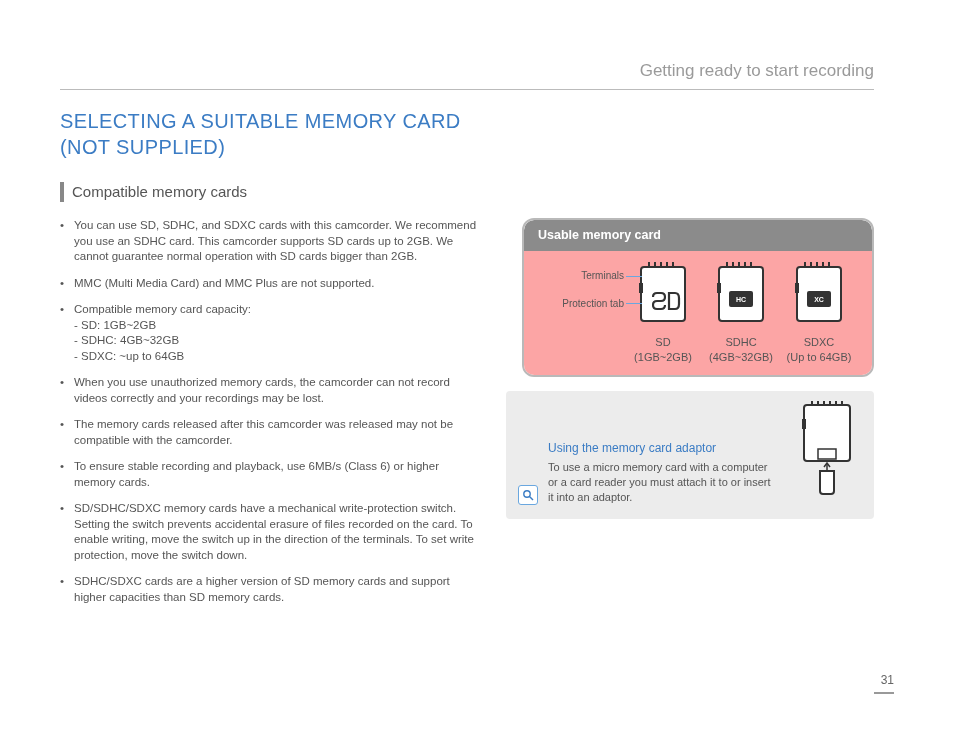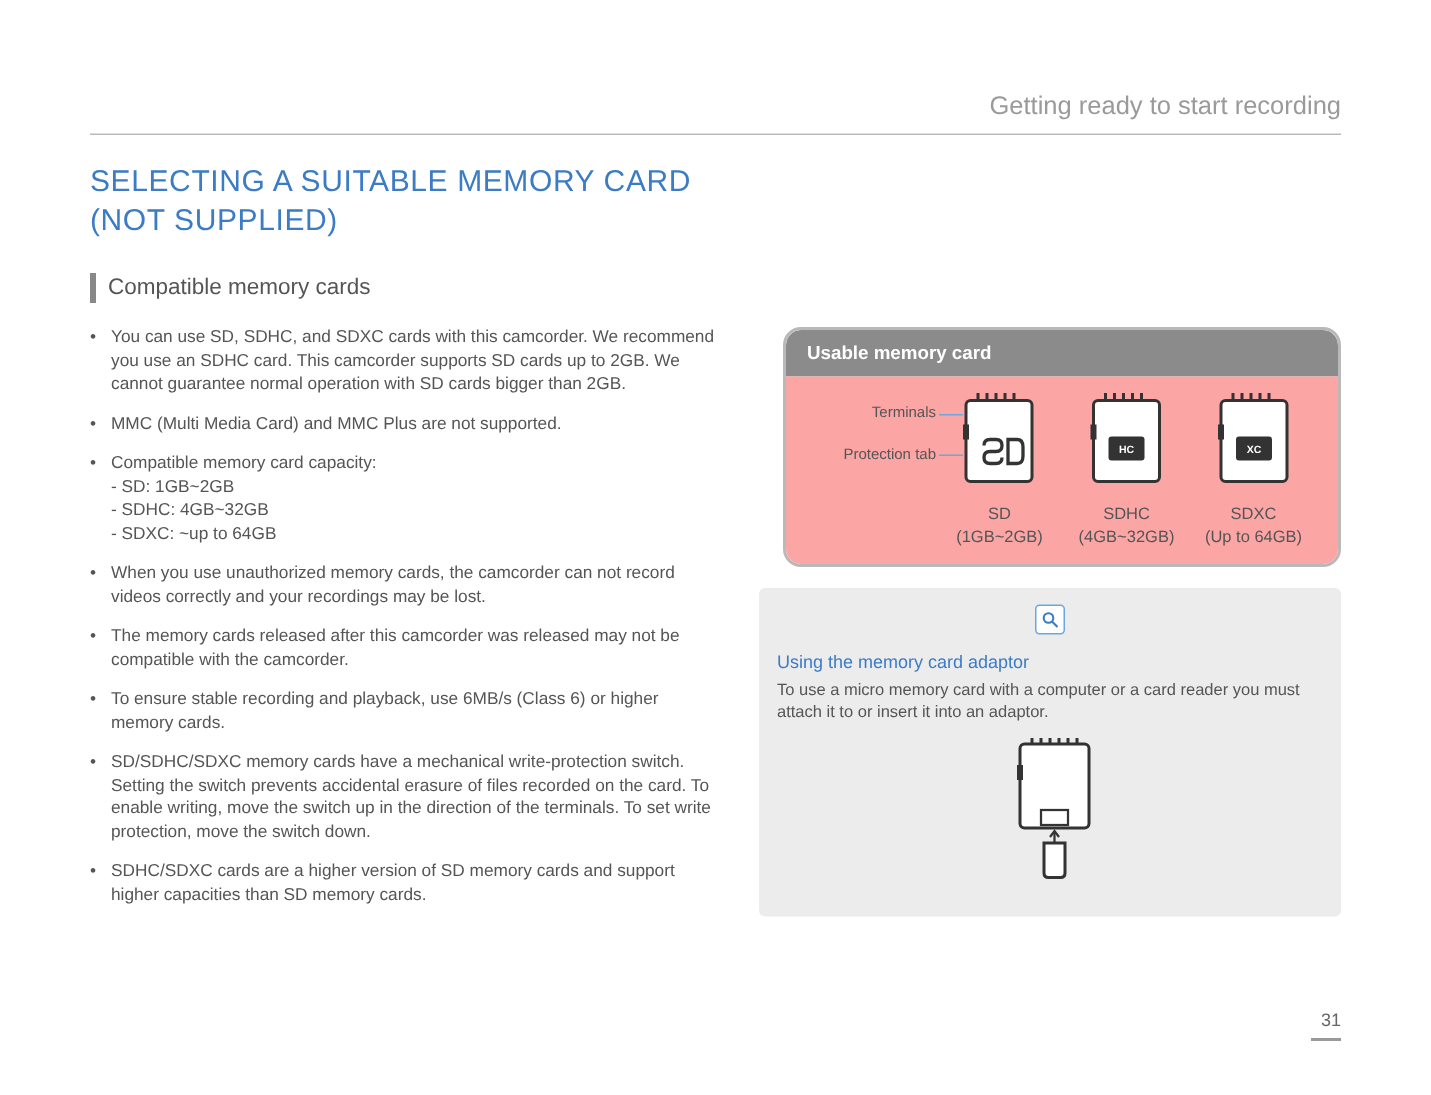--- a/index.html
+++ b/index.html
@@ -9,21 +9,21 @@
     font-family: Arial, Helvetica, sans-serif;
     color: #444;
     font-size: 12px;
     line-height: 1.35;
   }
   .page {
     width: 954px;
     height: 730px;
     position: relative;
     box-sizing: border-box;
-    padding: 60px 60px 40px 60px;
+    padding: 60px 80px 40px 60px;
   }
   .breadcrumb {
     text-align: right;
     color: #9a9a9a;
     font-size: 17px;
     font-weight: 400;
     margin-bottom: 6px;
   }
   .rule {
     border: none;
@@ -138,22 +138,21 @@
   .card-caption-line1 { display:block; }
   .card-caption-line2 { display:block; }
 
   
   .adaptor-box {
     background: #ececec;
     border-radius: 4px;
     padding: 10px 12px 14px 12px;
     display: flex;
     gap: 10px;
-    align-items: center;
-    flex-direction: column;
+    align-items: flex-end;
   }
   .search-icon {
     width: 18px;
     height: 18px;
     border: 1px solid #6aa7df;
     border-radius: 3px;
     flex: 0 0 18px;
     display: flex;
     align-items: center;
     justify-content: center;

